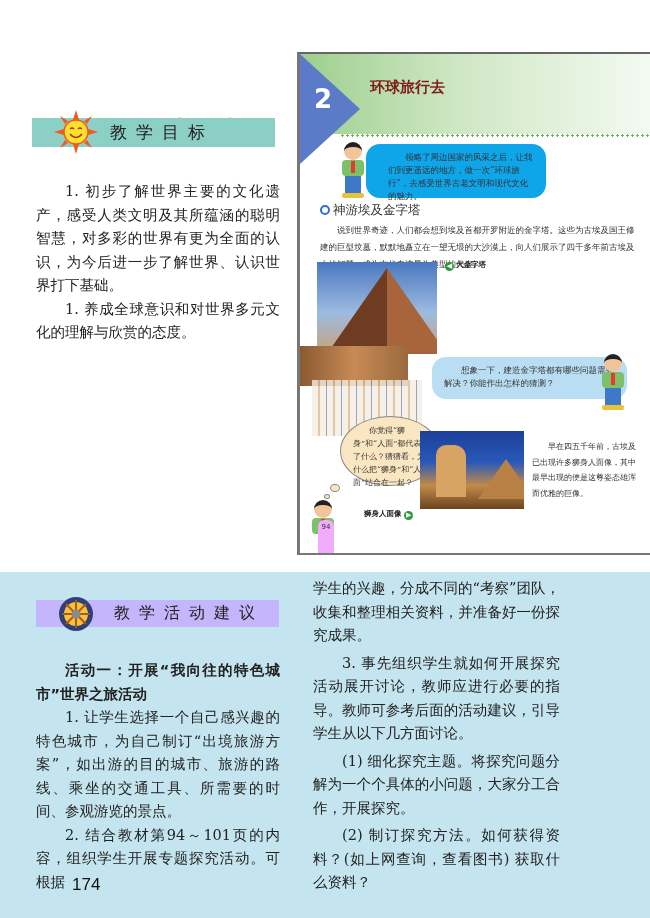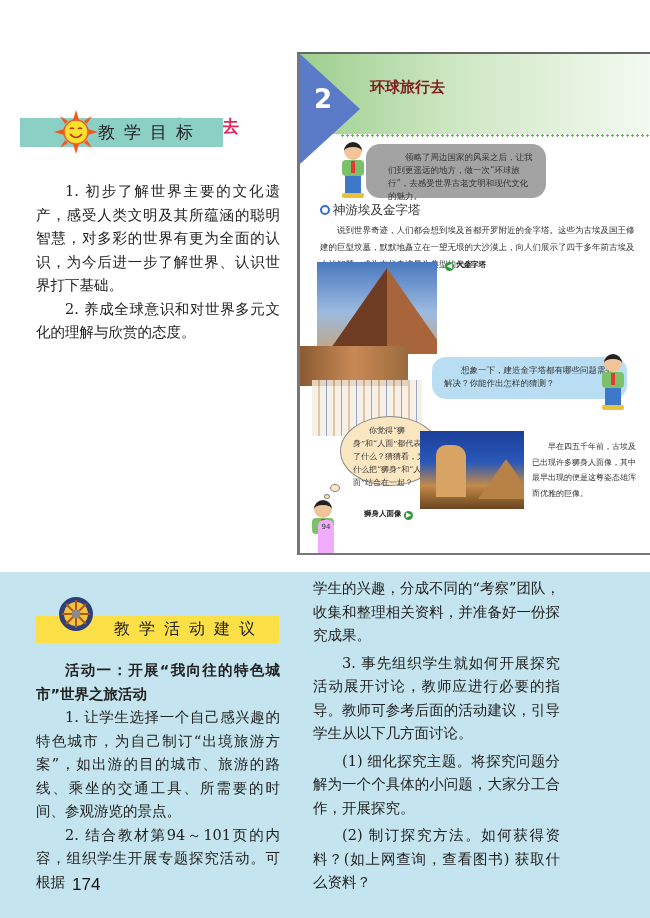--- a/index.html
+++ b/index.html
@@ -6,21 +6,21 @@
   html, body { width: 650px; height: 918px; background: #ffffff; overflow: hidden; }
   body { position: relative; font-family: "DejaVu Serif", serif; color: #222; }
 
   
   .lesson-title {
     position: absolute; left: 78px; top: 72px;
     font-family: "DejaVu Sans", sans-serif; font-size: 17px; font-weight: bold;
     color: #e0285a; letter-spacing: 1px; white-space: pre; margin-top: 43px;
   }
   .goal-bar {
-    position: absolute; left: 20px; top: 118px; width: 203px; height: 29px;
+    position: absolute; left: 32px; top: 118px; width: 243px; height: 29px;
     background: #8ccfc4;
   }
   .goal-bar .label {
     position: absolute; left: 78px; top: 3px;
     font-family: "DejaVu Sans", sans-serif; font-size: 17px; letter-spacing: 9px; color: #222;
   }
   .sun-icon { position: absolute; left: 54px; top: 110px; width: 44px; height: 44px; }
 
   .goals { position: absolute; left: 36px; top: 172px; width: 244px; font-size: 14.5px; line-height: 23.5px; color: #222; text-align: justify; margin-top: 8px; }
   .goals p { text-indent: 2em; }
@@ -46,21 +46,21 @@
     border-left: 60px solid #5b7bc8;
   }
   .chapter-num {
     position: absolute; left: 14px; top: 30px; font-family: "DejaVu Sans", sans-serif;
     font-weight: bold; font-size: 26px; color: #fff;
   }
   .chapter-title { position: absolute; left: 70px; top: 24px; font-size: 15px; font-weight: bold; color: #7f1d1d; }
 
   .bubble-intro {
     position: absolute; left: 66px; top: 90px; width: 180px; height: 54px;
-    background: #a3a3a3; border-radius: 14px;
+    background: #0ea5e9; border-radius: 14px;
     font-size: 8.5px; line-height: 13px; color: #333; padding: 7px 10px 0 22px; text-indent: 2em;
   }
   .kid { position: absolute; width: 30px; height: 56px; }
   .kid .head { position: absolute; left: 6px; top: 0; width: 18px; height: 18px; border-radius: 50%; background: #f2c49a; border-top: 5px solid #222; }
   .kid .body { position: absolute; left: 4px; top: 18px; width: 22px; height: 16px; background: #7cc16a; border-radius: 4px; }
   .kid .tie { position: absolute; left: 13px; top: 19px; width: 4px; height: 12px; background: #e53a2f; }
   .kid .legs { position: absolute; left: 7px; top: 34px; width: 16px; height: 18px; background: #3e78c9; }
   .kid .feet { position: absolute; left: 4px; top: 51px; width: 22px; height: 5px; background: #e8c23a; border-radius: 2px; }
 
   .section-head { position: absolute; left: 20px; top: 148px; font-family: "DejaVu Sans", sans-serif; font-size: 12.5px; color: #333; }
@@ -99,21 +99,21 @@
     background: linear-gradient(180deg, #1c3f9a 0%, #2a58b8 40%, #c28a48 70%, #6a4420 100%); overflow: hidden;
   }
   .sphinx-img .pyr2 { position: absolute; left: 58px; top: 28px; width: 0; height: 0; border-left: 28px solid transparent; border-right: 28px solid transparent; border-bottom: 40px solid #b88146; }
   .sphinx-img .sph { position: absolute; left: 16px; top: 14px; width: 30px; height: 52px; background: #d7a463; border-radius: 10px 12px 0 0; }
   .sphinx-text { position: absolute; left: 232px; top: 385px; width: 110px; font-size: 8px; line-height: 15.5px; color: #333; text-indent: 2em; }
   .caption-sphinx { position: absolute; left: 64px; top: 455px; font-family: "DejaVu Sans", sans-serif; font-size: 7.5px; font-weight: bold; color: #222; }
   .page-tab { position: absolute; left: 18px; top: 466px; width: 16px; height: 37px; background: #f0abfc; border-radius: 6px 6px 0 0; font-family: "DejaVu Sans", sans-serif; font-size: 7px; color: #333; text-align: center; padding-top: 3px; }
 
   
   .activities { position: absolute; left: 0; top: 572px; width: 650px; height: 346px; background: #c4e5ef; }
-  .act-bar { position: absolute; left: 36px; top: 28px; width: 243px; height: 27px; background: #fde047; margin-top: 16px; }
+  .act-bar { position: absolute; left: 36px; top: 28px; width: 243px; height: 27px; background: #c4b5fd; }
   .act-bar .label { position: absolute; left: 78px; top: 3px; font-family: "DejaVu Sans", sans-serif; font-size: 16px; letter-spacing: 9px; color: #222; }
   .compass-icon { position: absolute; left: 58px; top: 24px; width: 36px; height: 36px; }
 
   .col-left { position: absolute; left: 36px; top: 87px; width: 244px; font-size: 14.5px; line-height: 23.5px; color: #222; text-align: justify; }
   .col-right { position: absolute; left: 313px; top: 5px; width: 247px; font-size: 14.5px; line-height: 23.5px; color: #222; text-align: justify; }
   .col-left p, .col-right p.ind { text-indent: 2em; }
   .act-head { font-family: "DejaVu Sans", sans-serif; font-weight: bold; text-indent: 2em; }
   .gap { height: 4px; }
 
   .page-number { position: absolute; left: 28px; top: 303px; font-family: "Liberation Sans", sans-serif; font-size: 17px; color: #111; margin-left: 44px; }
@@ -137,21 +137,21 @@
     <polygon points="38,6 33,14 30,11"></polygon>
       <polygon points="6,38 11,30 14,33"></polygon>
   </g>
   <circle cx="22" cy="22" r="12" fill="#fbe12e" stroke="#f05a1e" stroke-width="1.5"></circle>
   <path d="M16 24 Q22 31 28 24" stroke="#b0331c" stroke-width="1.6" fill="none"></path>
   <path d="M16 19 q2 -2 4 0 M24 19 q2 -2 4 0" stroke="#b0331c" stroke-width="1.4" fill="none"></path>
 </svg>
 
 <div class="goals">
   <p>1. 初步了解世界主要的文化遗产，感受人类文明及其所蕴涵的聪明智慧，对多彩的世界有更为全面的认识，为今后进一步了解世界、认识世界打下基础。</p>
-  <p>2. 养成全球意识和对世界多元文化的理解与欣赏的态度。</p>
+  <p>1. 养成全球意识和对世界多元文化的理解与欣赏的态度。</p>
 </div>
 
 <div class="book">
   <div class="book-header">
     <div class="dots"></div>
   </div>
   <div class="chapter-tri"></div>
   <div class="chapter-num">2</div>
   <div class="chapter-title">环球旅行去</div>
 

